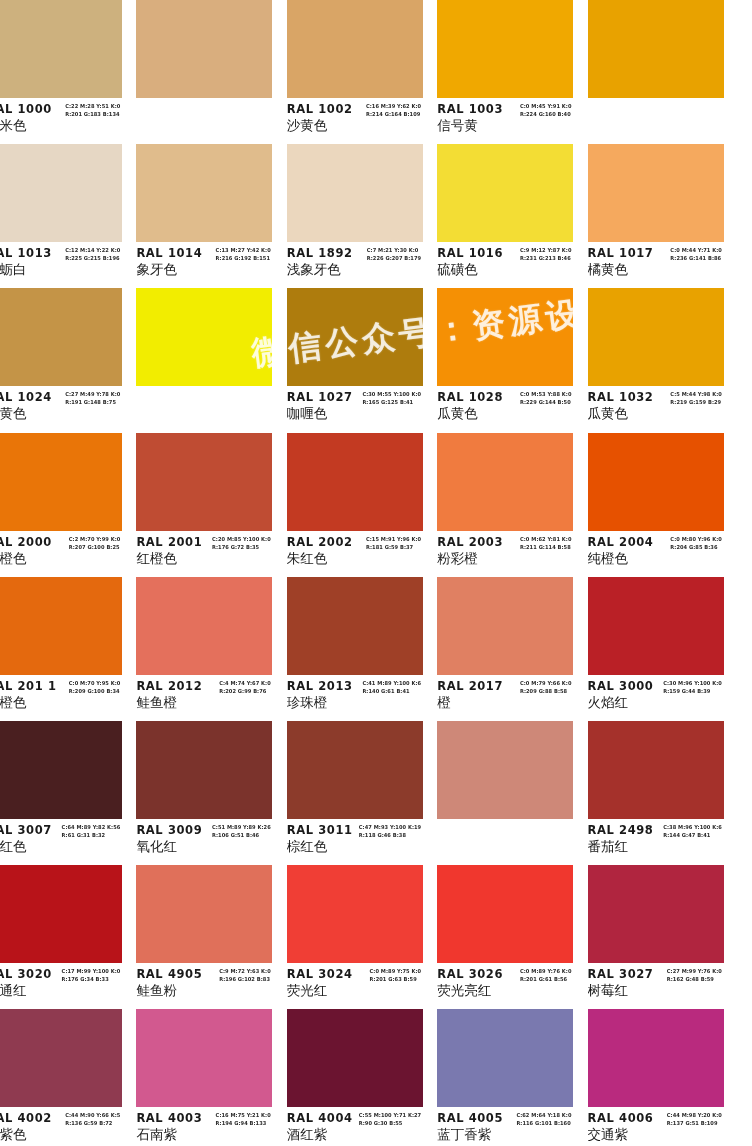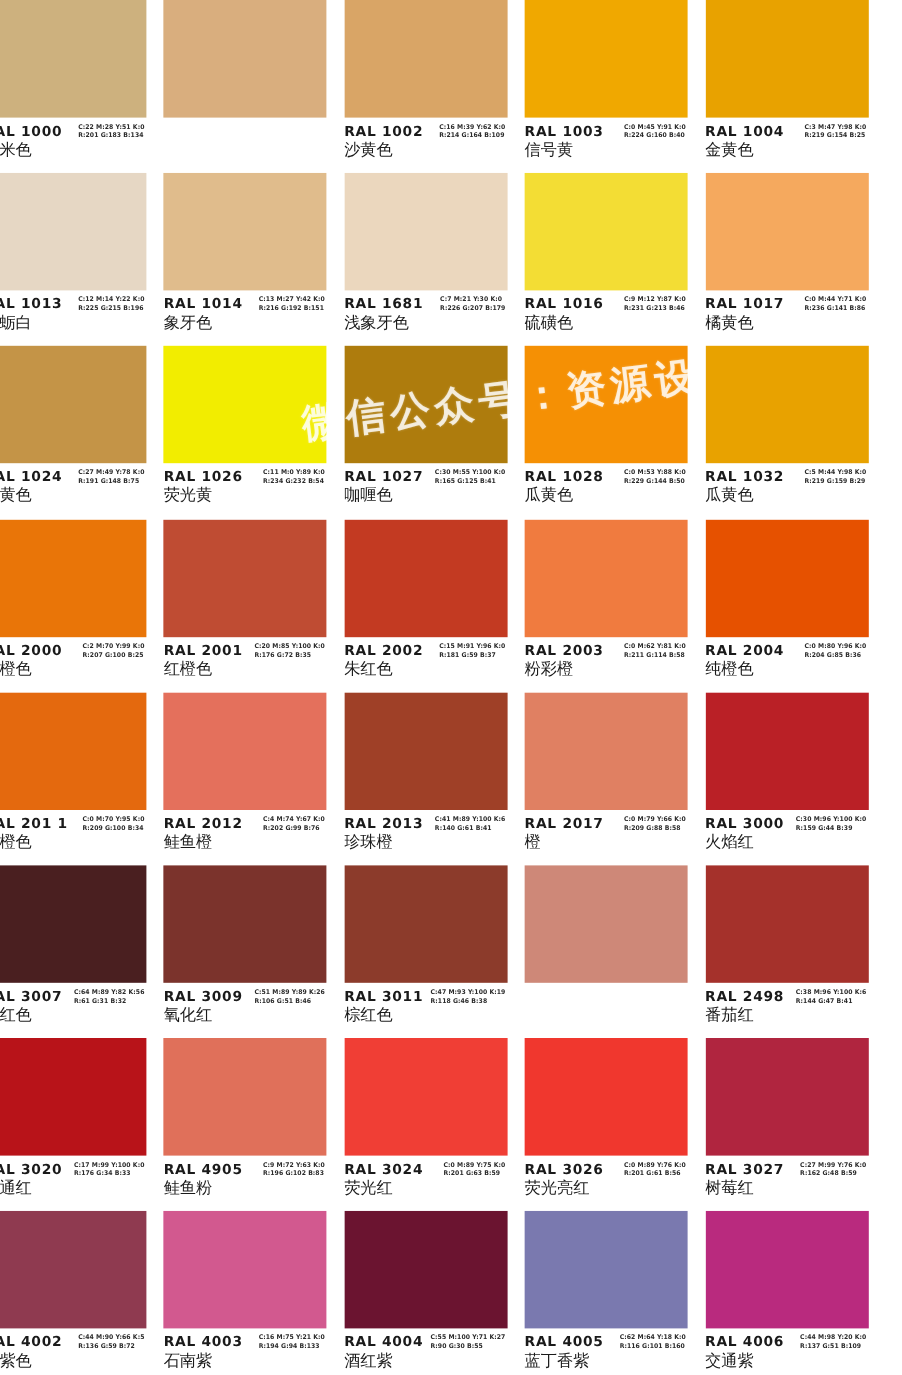--- a/index.html
+++ b/index.html
@@ -133,28 +133,20 @@
           <div class="ral-no">RAL 1003</div>
           <div class="cn-name">信号黄</div>
           <div class="vals">
             <span>C:0 M:45 Y:91 K:0</span>
             <span>R:224 G:160 B:40</span>
           </div>
         </div>
       </div>
       <div class="cell">
         <div class="swatch" style="background: rgb(232, 162, 0);"></div>
-        <div class="meta">
-          <div class="ral-no">RAL 1004</div>
-          <div class="cn-name">金黄色</div>
-          <div class="vals">
-            <span>C:3 M:47 Y:98 K:0</span>
-            <span>R:219 G:154 B:25</span>
-          </div>
-        </div>
       </div>
       <div class="cell">
         <div class="swatch" style="background: rgb(230, 215, 196); width: 136px; margin-left: 0px;"></div>
         <div class="meta">
           <div class="ral-no">RAL 1013</div>
           <div class="cn-name">牡蛎白</div>
           <div class="vals">
             <span>C:12 M:14 Y:22 K:0</span>
             <span>R:225 G:215 B:196</span>
           </div>
@@ -167,21 +159,21 @@
           <div class="cn-name">象牙色</div>
           <div class="vals">
             <span>C:13 M:27 Y:42 K:0</span>
             <span>R:216 G:192 B:151</span>
           </div>
         </div>
       </div>
       <div class="cell">
         <div class="swatch" style="background: rgb(235, 215, 190);"></div>
         <div class="meta">
-          <div class="ral-no">RAL 1681</div>
+          <div class="ral-no">RAL 1892</div>
           <div class="cn-name">浅象牙色</div>
           <div class="vals">
             <span>C:7 M:21 Y:30 K:0</span>
             <span>R:226 G:207 B:179</span>
           </div>
         </div>
       </div>
       <div class="cell">
         <div class="swatch" style="background: rgb(243, 221, 52);"></div>
         <div class="meta">
@@ -210,28 +202,20 @@
           <div class="ral-no">RAL 1024</div>
           <div class="cn-name">赭黄色</div>
           <div class="vals">
             <span>C:27 M:49 Y:78 K:0</span>
             <span>R:191 G:148 B:75</span>
           </div>
         </div>
       </div>
       <div class="cell">
         <div class="swatch" style="background: rgb(242, 237, 0);"></div>
-        <div class="meta">
-          <div class="ral-no">RAL 1026</div>
-          <div class="cn-name">荧光黄</div>
-          <div class="vals">
-            <span>C:11 M:0 Y:89 K:0</span>
-            <span>R:234 G:232 B:54</span>
-          </div>
-        </div>
       </div>
       <div class="cell">
         <div class="swatch" style="background: rgb(174, 124, 13);"></div>
         <div class="meta">
           <div class="ral-no">RAL 1027</div>
           <div class="cn-name">咖喱色</div>
           <div class="vals">
             <span>C:30 M:55 Y:100 K:0</span>
             <span>R:165 G:125 B:41</span>
           </div>

